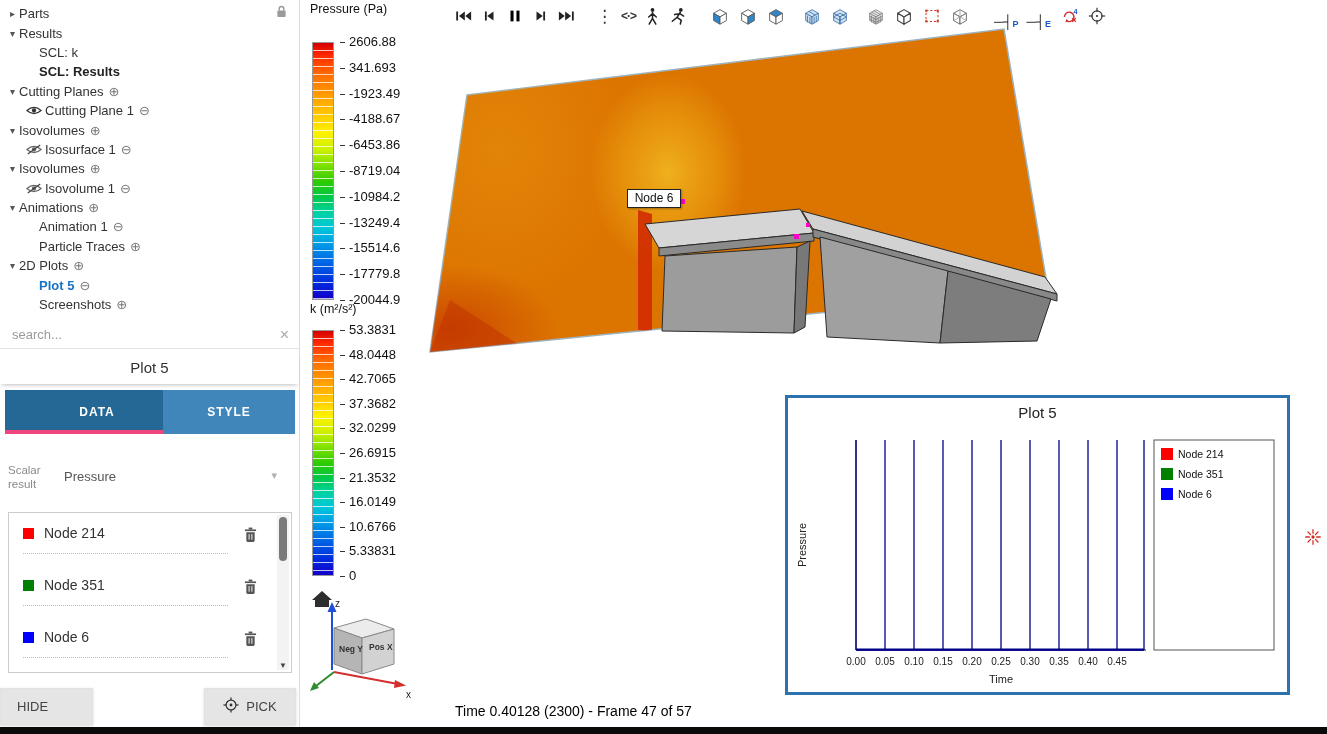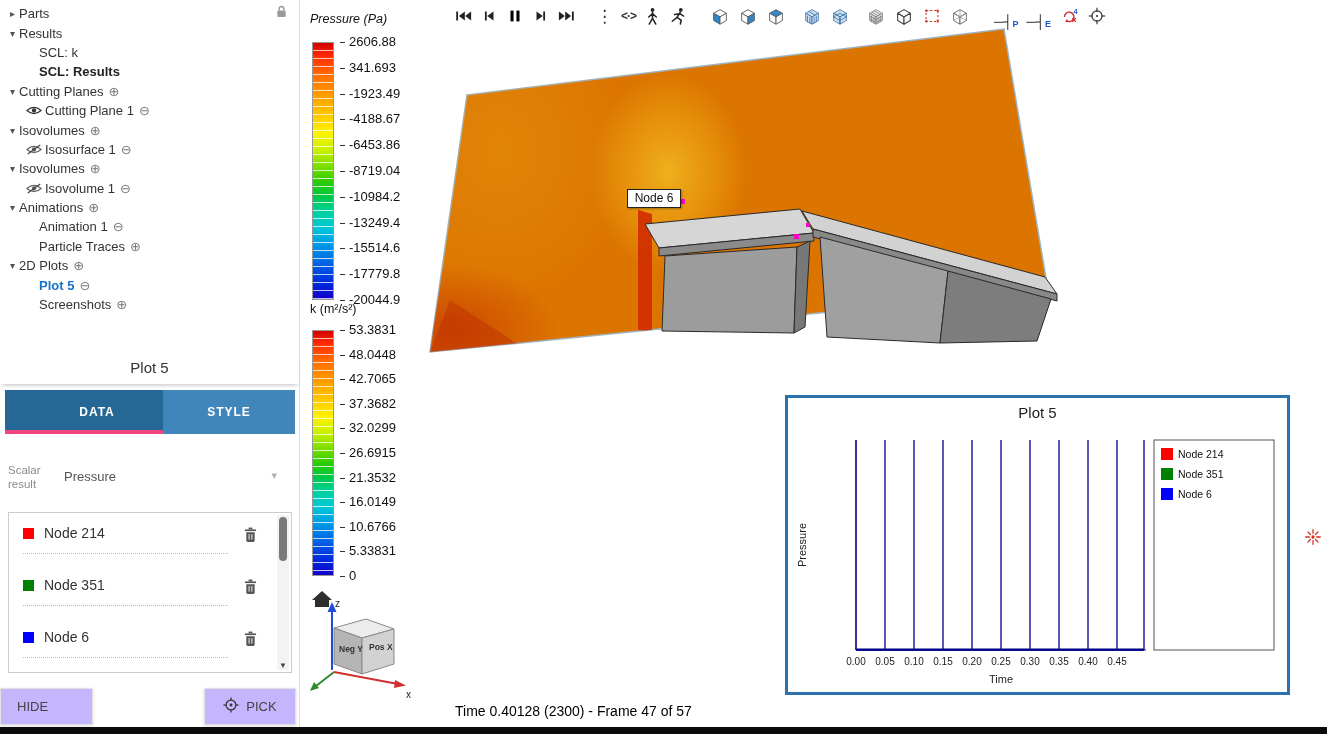--- a/index.html
+++ b/index.html
@@ -43,21 +43,21 @@
              overflow:hidden;background:#fff;}
   .node-row{position:relative;height:52px;}
   .node-main{position:absolute;left:14px;top:12px;width:205px;border-bottom:1px dotted #bbb;
              padding-bottom:12px;display:flex;align-items:center;}
   .swatch{width:11px;height:11px;display:inline-block;margin-right:10px;flex:0 0 11px;}
   .node-label{font-size:14px;color:#333;}
   .trash{position:absolute;right:32px;top:12px;border:0;background:transparent;cursor:pointer;padding:2px;}
   .list-scroll{position:absolute;right:2px;top:2px;bottom:2px;width:12px;background:#f3f3f3;}
   .list-thumb{position:absolute;top:2px;left:2px;width:8px;height:44px;background:#7a7a7a;border-radius:4px;cursor:grab;}
   .scroll-down{position:absolute;bottom:0;left:0;width:100%;text-align:center;font-size:8px;color:#444;cursor:pointer;}
-  .btn{position:absolute;top:688px;height:37px;background:#c4b5fd;border:1px solid #e2e2e2;
+  .btn{position:absolute;top:688px;height:37px;background:#e5e5e5;border:1px solid #e2e2e2;
        box-shadow:0 1px 3px rgba(0,0,0,.15);font-size:13px;color:#444;cursor:pointer;
        font-family:inherit;display:flex;align-items:center;}
   .btn.hide{left:0;width:93px;padding-left:16px;}
   .btn.pick{left:204px;width:92px;justify-content:center;gap:7px;}
 
   
   .legend-panel{position:absolute;left:300px;top:0;width:112px;height:734px;background:transparent;z-index:2;}
   .legend-title{position:absolute;left:10px;font-size:12.5px;color:#111;}
   .colorbar{position:absolute;left:12px;width:22px;border:1px solid #999;
     background:linear-gradient(to bottom,
@@ -204,20 +204,24 @@
         <span class="tlabel sel">Plot 5</span>
         <span class="remic">⊖</span>
       </div>
       <div class="trow d1">
         <span class="chev empty"></span>
         <span class="tlabel">Screenshots</span>
         <span class="addic">⊕</span>
       </div>
     </div>
 
+    <div class="search-row">
+      <input type="text" placeholder="search..." style="">
+      <span class="search-clear">×</span>
+    </div>
 
     <div class="panel-header">Plot 5</div>
 
     <div class="tabs">
       <div class="tab active">DATA</div>
       <div class="tab inactive">STYLE</div>
     </div>
 
     <div class="scalar-row">
       <div class="scalar-label">Scalar result</div>
@@ -341,21 +345,21 @@
     </g>
 
     <g>
       <rect x="380" y="199" width="5" height="5" fill="#ff00cc"></rect>
       <rect x="494" y="234" width="5" height="5" fill="#ff00cc"></rect>
       <rect x="506" y="223" width="4" height="4" fill="#ff00cc"></rect>
     </g>
   </svg>
 
   <div class="legend-panel">
-    <div class="legend-title" style="top:12px;font-style:italic;">Pressure (Pa)</div>
+    <div class="legend-title" style="top:2px;">Pressure (Pa)</div>
     <div class="colorbar" style="top:42px;height:258px;"></div>
     <div class="legend-vals" style="top:36px;height:270px;">
       <span>2606.88</span>
       <span>341.693</span>
       <span>-1923.49</span>
       <span>-4188.67</span>
       <span>-6453.86</span>
       <span>-8719.04</span>
       <span>-10984.2</span>
       <span>-13249.4</span>

